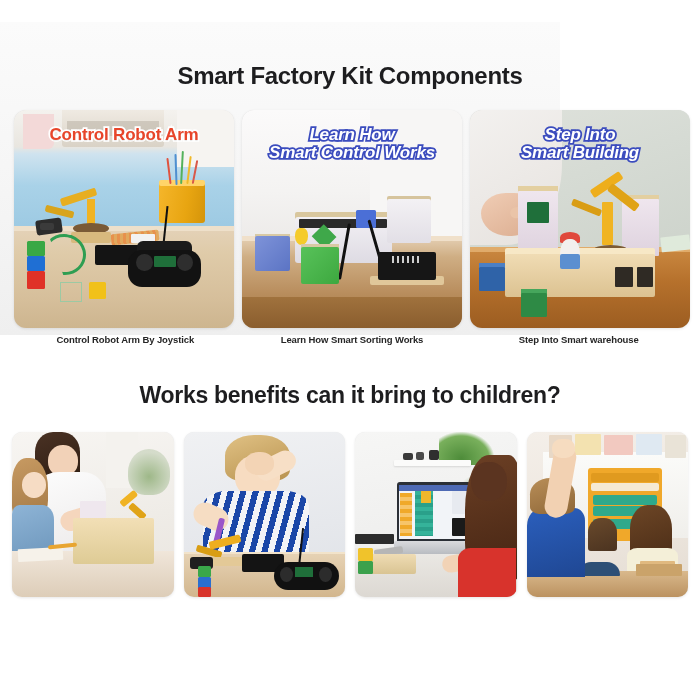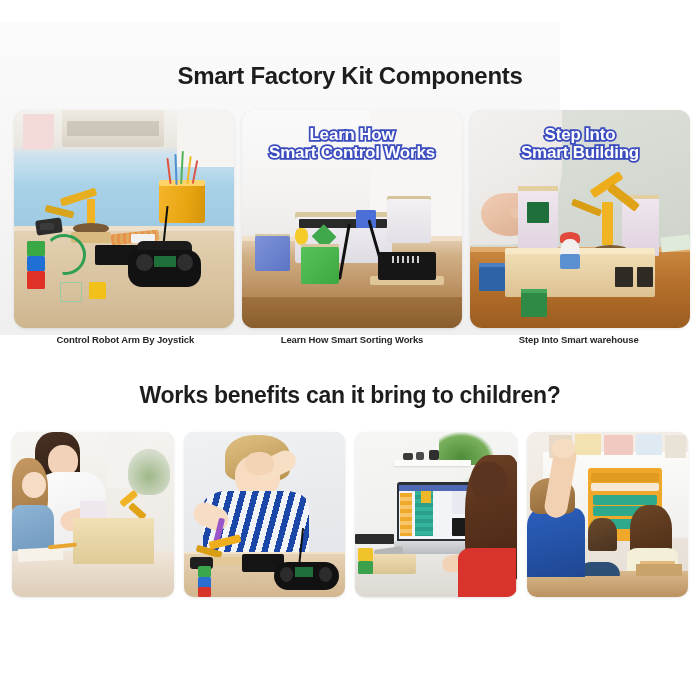--- a/index.html
+++ b/index.html
@@ -41,20 +41,21 @@
   .kit-title.red{
     color:#e8452a;
     -webkit-text-stroke:3.6px #ffffff;
     paint-order:stroke fill;
     text-shadow:0 1px 0 rgba(0,0,0,.08);
   }
   .kit-title.blue{
     color:#ffffff;
     -webkit-text-stroke:3.6px #3b4cbe;
     paint-order:stroke fill;
+    font-style:italic;
   }
   .captions-row{
     position:absolute;left:14px;top:312px;width:676px;
     display:flex;gap:4px;
   }
   .caption{
     flex:1;text-align:center;font-size:9.5px;font-weight:700;color:#262626;
     letter-spacing:-0.1px;
   }
 
@@ -392,20 +393,21 @@
             <div class="sh blk c1-yellow"></div>
           <div class="sh c1-outline"></div>
           <div class="sh c1-ant"></div>
           <div class="sh c1-ctrlb"></div>
             <div class="sh c1-ctrl"></div>
           <div class="sh c1-stk1"></div>
             <div class="sh c1-stk2"></div>
             <div class="sh c1-pcb"></div>
         </div>
         <div class="kit-title red">
+          <div>Control Robot Arm</div>
         </div>
       </div>
 
       <div class="kit-card">
         <div class="kit-scene">
           <div class="sh c2-wall"></div>
             <div class="sh c2-wall2"></div>
           <div class="sh c2-desk"></div>
             <div class="sh c2-deskedge"></div>
             <div class="sh c2-deskdark"></div>

